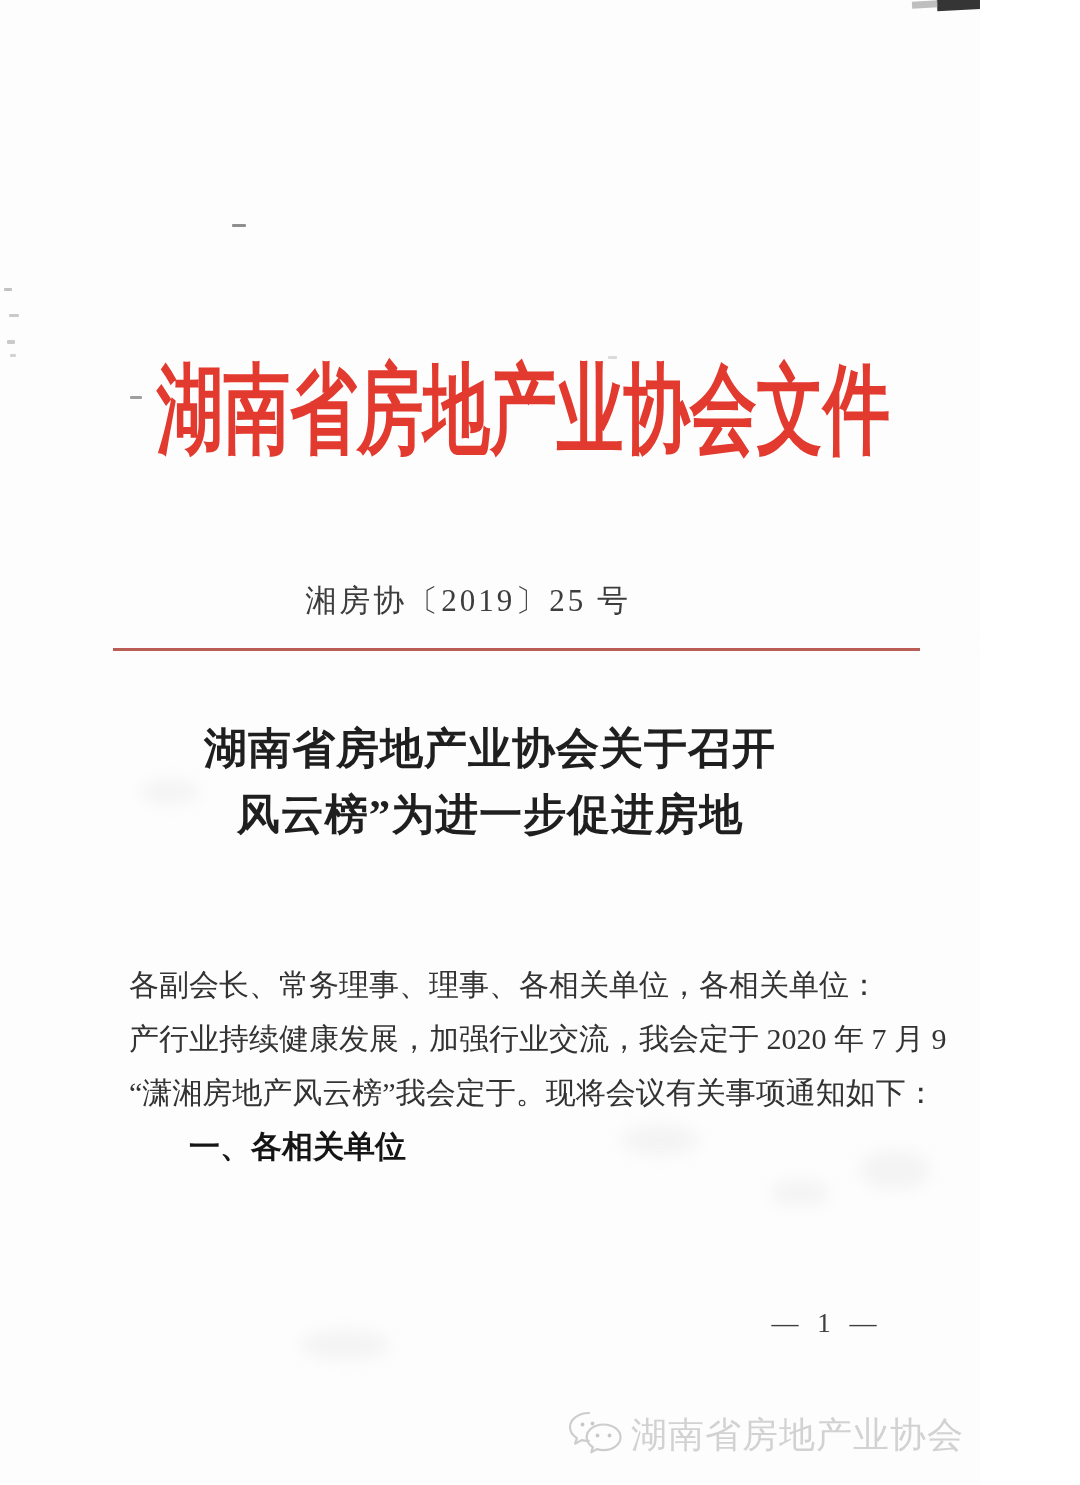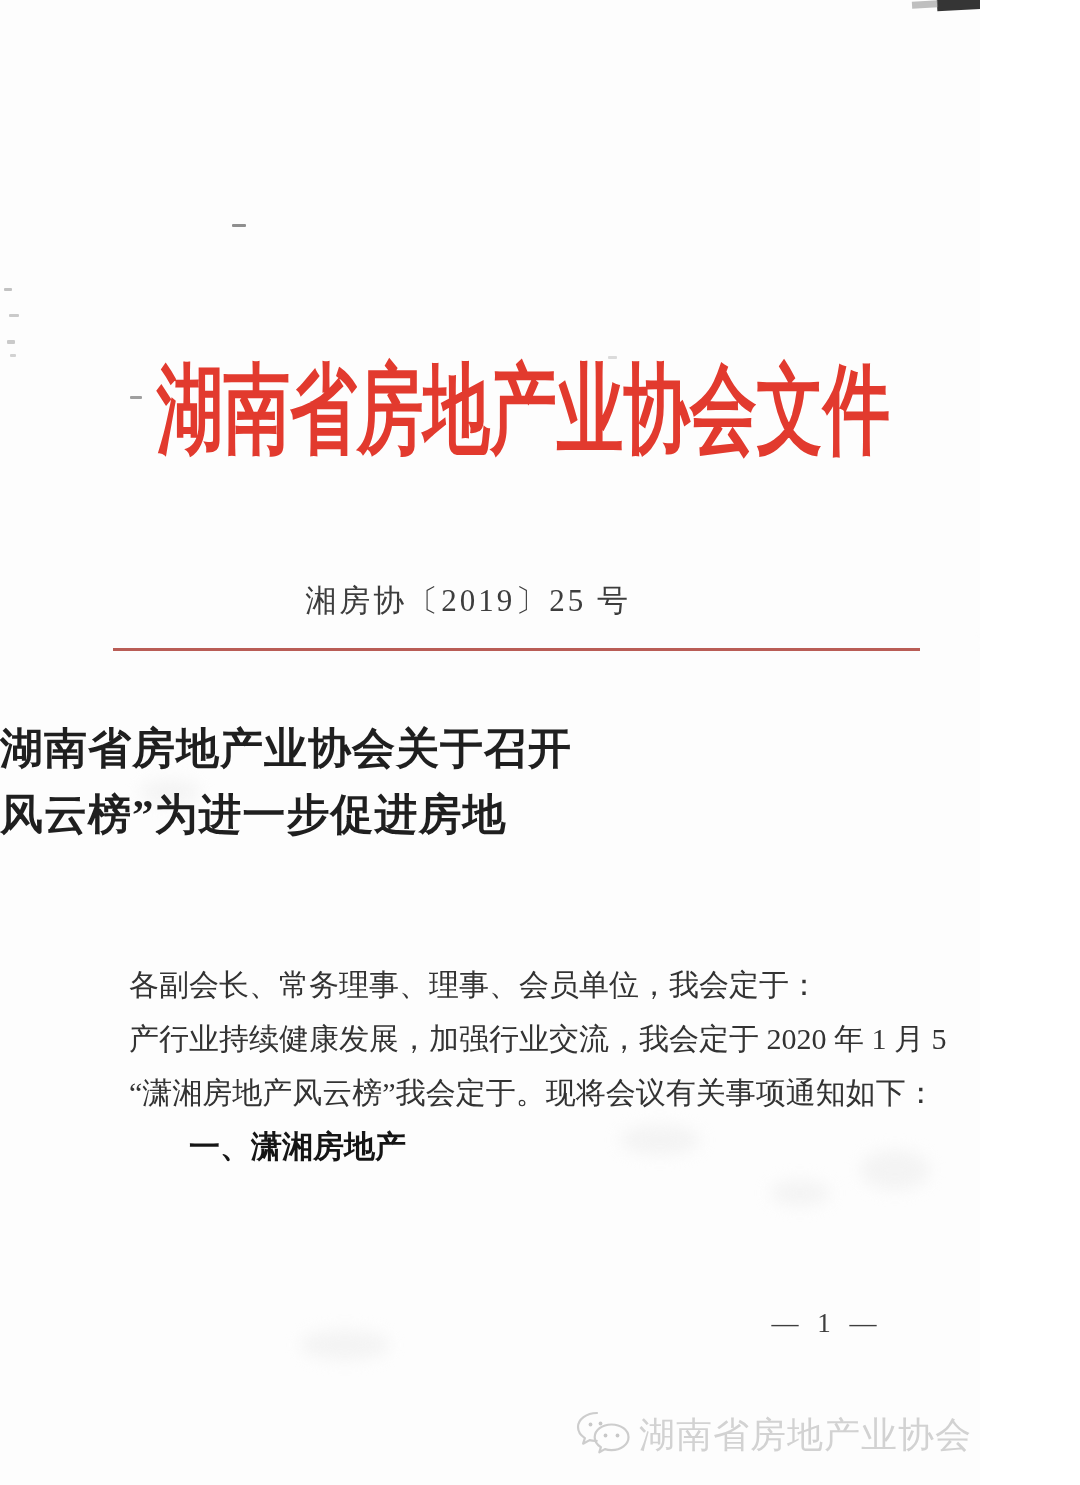--- a/index.html
+++ b/index.html
@@ -63,21 +63,21 @@
   
   .red-divider {
     position: absolute; top: 648px; left: 113px;
     width: 807px; height: 3px;
     background: #b95d56;
   }
 
   
   .doc-title {
     position: absolute; top: 716px; left: 0; width: 100%;
-    text-align: left;
+    text-align: center;
     font-size: 43px; font-weight: bold; color: #1f1f1f;
     line-height: 66px; letter-spacing: 1px;
   }
 
   
   .body-text {
     position: absolute; top: 958px; left: 129px; width: 800px;
     font-size: 30px; line-height: 54px; color: #333333;
     white-space: nowrap;
   }
@@ -91,21 +91,21 @@
 
   
   .page-number {
     position: absolute; top: 1308px; left: 727px; width: 200px;
     text-align: center;
     font-size: 27px; color: #3e3e3e; letter-spacing: 6px;
   }
 
   
   .watermark {
-    position: absolute; top: 1410px; right: 8px;
+    position: absolute; top: 1410px; right: 16px;
     display: flex; align-items: center; gap: 7px;
   }
   .watermark-text {
     font-family: "Liberation Sans", "DejaVu Sans", sans-serif;
     font-size: 36px; color: #d2d2d2; letter-spacing: 1px;
     white-space: nowrap;
   }
   .wechat-icon svg { display: block; }
 </style>
 </head>
@@ -134,24 +134,24 @@
   <div class="doc-number">湘房协〔2019〕25 号</div>
 
   <div class="red-divider"></div>
 
   <div class="doc-title">
     <div>湖南省房地产业协会关于召开</div>
     <div>风云榜”为进一步促进房地</div>
   </div>
 
   <div class="body-text">
-    <div class="body-line">各副会长、常务理事、理事、会员单位，我会定于：</div>
-    <div class="body-line">产行业持续健康发展，加强行业交流，我会定于 2020 年 1 月 5</div>
+    <div class="body-line">各副会长、常务理事、理事、各相关单位，各相关单位：</div>
+    <div class="body-line">产行业持续健康发展，加强行业交流，我会定于 2020 年 7 月 9</div>
     <div class="body-line">“潇湘房地产风云榜”我会定于。现将会议有关事项通知如下：</div>
-    <div class="body-line section-heading">一、潇湘房地产</div>
+    <div class="body-line section-heading">一、各相关单位</div>
   </div>
 
   <div class="page-number">— 1 —</div>
 
   <div class="watermark">
     <span class="wechat-icon">
       <svg width="58" height="50" viewBox="0 0 58 50">
         <g fill="none" stroke="#cdcdcd" stroke-width="2.2" stroke-linecap="round" stroke-linejoin="round">
           <path d="M23 3 C12.4 3 4 9.3 4 17.1 c0 4.5 2.7 8.4 6.9 11 l-1.8 5.6 6.5-3.6 c2.2 .6 4.6 .9 7.1 .7"></path>
           <path d="M37.5 14.5 c9.5 0 17 5.7 17 12.8 0 7.1-7.5 12.8-17 12.8 -2.3 0-4.6-.35-6.6-1 l-5.6 3.2 1.6-5.1 c-3.8-2.3-6.2-5.9-6.2-9.9 0-7.1 7.4-12.8 16.8-12.8 z"></path>

